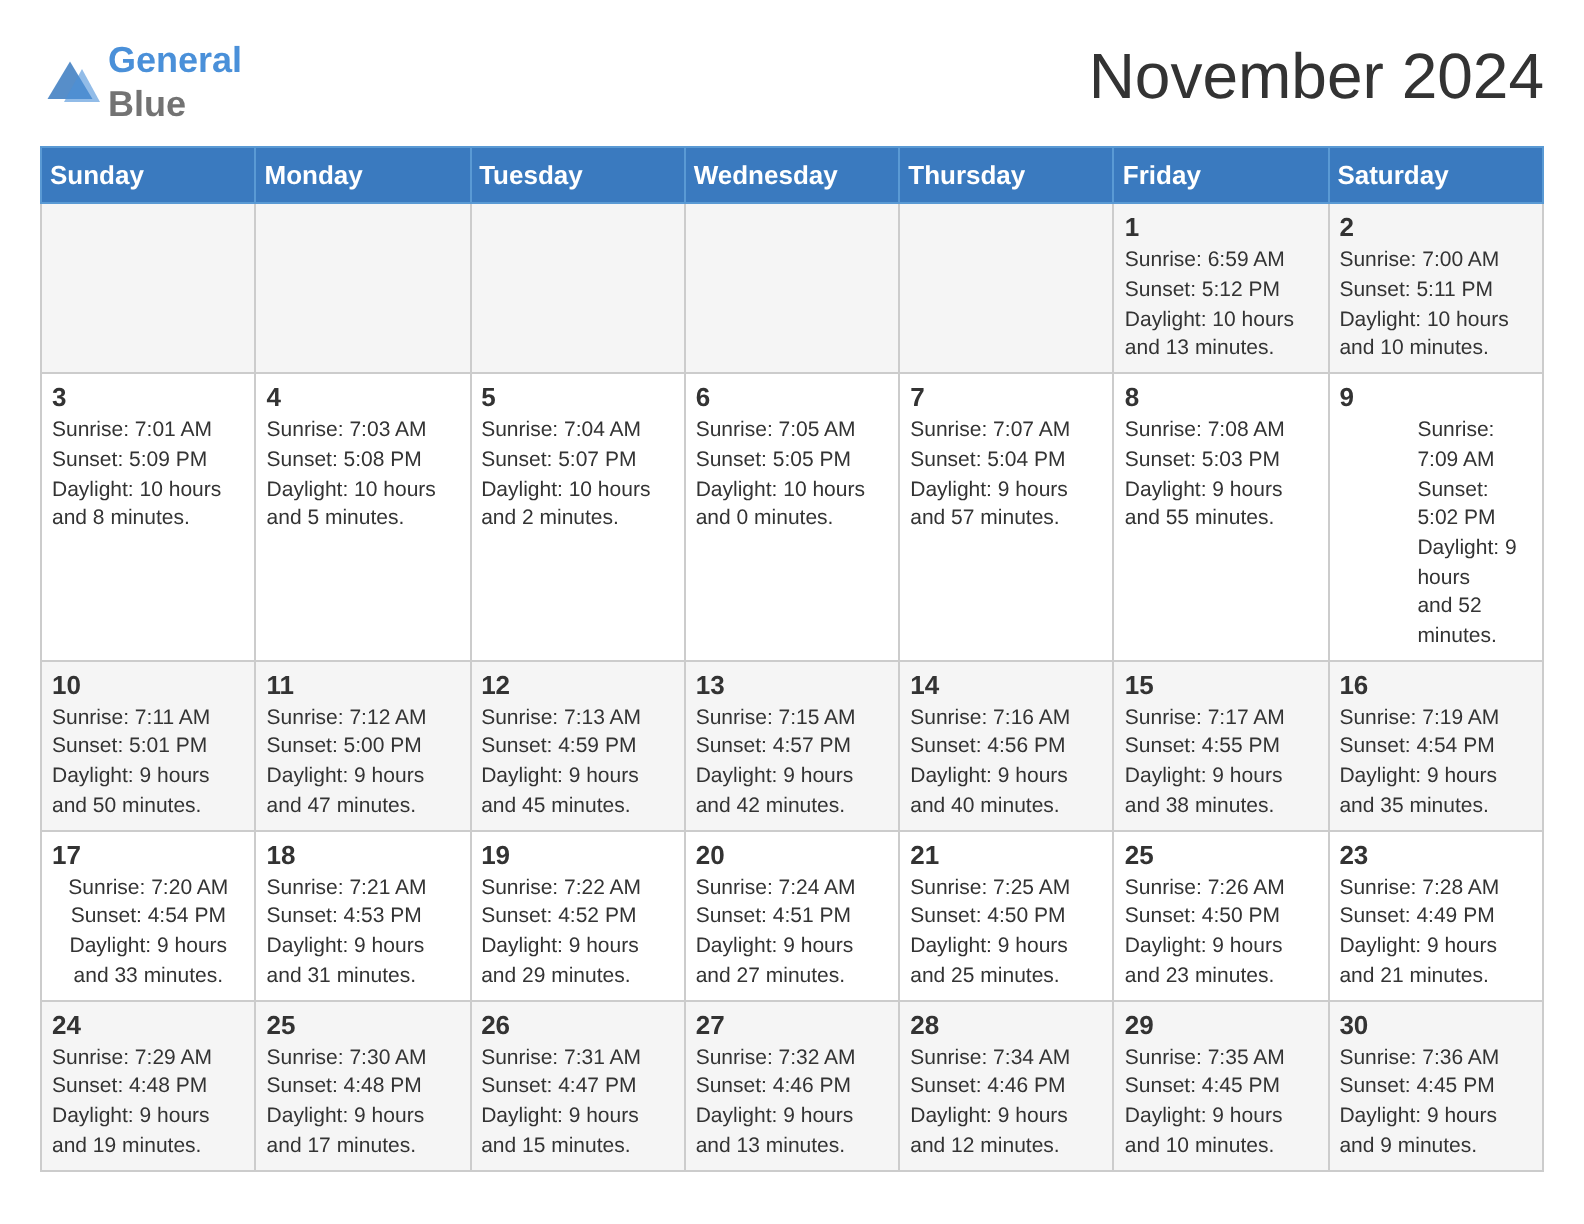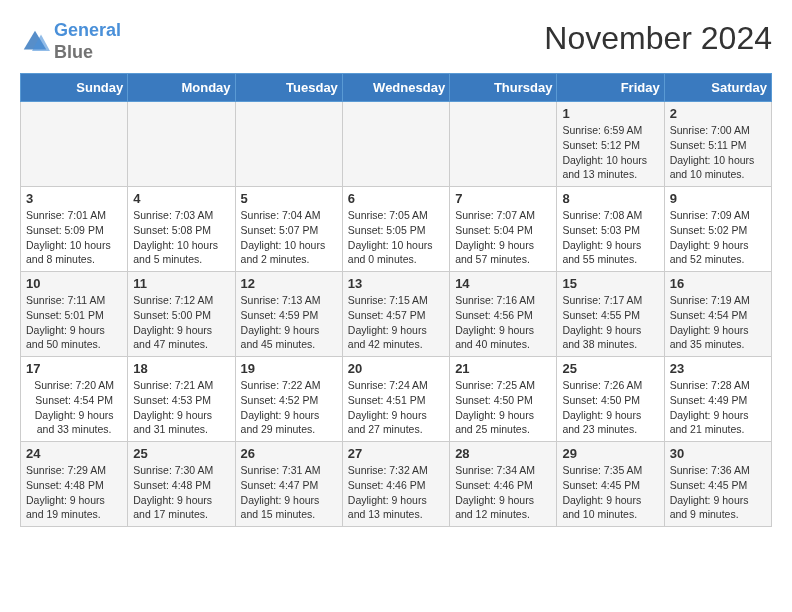--- a/index.html
+++ b/index.html
@@ -49,21 +49,21 @@
     table {
       width: 100%;
       border-collapse: collapse;
       table-layout: fixed;
     }
     thead tr th {
       background-color: #3a7abf;
       color: #fff;
       padding: 6px 4px;
       font-size: 13px;
-      text-align: right;
+      text-align: left;
       border: 1px solid #5a9ad4;
     }
     tbody tr td {
       vertical-align: top;
       padding: 4px 5px;
       font-size: 11px;
       color: #333;
       border: 1px solid #ccc;
       height: 85px;
       background: #fff;
@@ -180,21 +180,21 @@
         </td>
         <td>
           <span class="day-num">8</span>
           <div class="day-info" style="white-space: pre-line;">Sunrise: 7:08 AM
 Sunset: 5:03 PM
 Daylight: 9 hours
 and 55 minutes.</div>
         </td>
         <td>
           <span class="day-num">9</span>
-          <div class="day-info" style="white-space: pre-line;">Sunrise: 7:09 AM
+          <div class="day-info" style="white-space: pre-line; margin-left: 39px;">Sunrise: 7:09 AM
 Sunset: 5:02 PM
 Daylight: 9 hours
 and 52 minutes.</div>
         </td>
       </tr>
       <tr>
         <td>
           <span class="day-num">10</span>
           <div class="day-info" style="white-space: pre-line;">Sunrise: 7:11 AM
 Sunset: 5:01 PM

